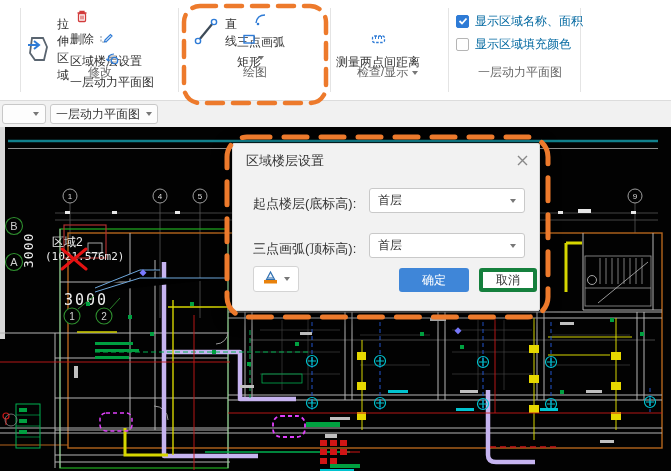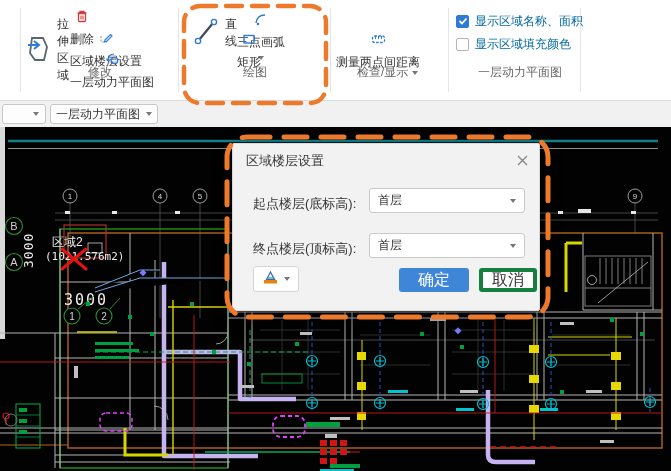--- a/index.html
+++ b/index.html
@@ -32,21 +32,21 @@
           border:1px solid #d9d9d9;border-radius:2px;box-shadow:0 5px 20px rgba(0,0,0,.45);
           box-sizing:border-box;z-index:5;}
   .dlg-title{position:absolute;left:13px;top:8px;font-size:13px;color:#333;}
   .dlg-close{position:absolute;right:8px;top:7px;width:18px;height:18px;display:flex;
              align-items:center;justify-content:center;}
   .dlg-label{position:absolute;left:20px;font-size:13px;color:#333;}
   .dlg-select{position:absolute;left:136px;width:156px;height:25px;background:#fff;
               border:1px solid #c9c9c9;border-radius:3px;display:flex;align-items:center;
               padding:0 8px;font-size:12px;color:#333;box-sizing:border-box;justify-content:space-between;}
   .btn{position:absolute;height:24px;border-radius:3px;display:flex;align-items:center;
-       justify-content:center;font-size:16px;box-sizing:border-box;}
+       justify-content:center;font-size:12px;box-sizing:border-box;}
   .btn-ok{left:166px;top:124px;width:70px;background:#3f86d8;color:#fff;}
   .btn-cancel{left:246px;top:124px;width:58px;background:#fff;color:#333;border:4px solid #15803d;}
   .btn-icon{left:20px;top:122px;width:46px;height:26px;background:#fff;border:1px solid #d4d4d4;
             border-radius:3px;display:flex;align-items:center;justify-content:center;gap:5px;position:absolute;box-sizing:border-box;}
   
   .overlay{position:absolute;top:0;left:0;width:671px;height:471px;pointer-events:none;z-index:9;}
 </style>
 </head>
 <body>
 
@@ -480,21 +480,21 @@
     <div class="dlg-close">
       <svg width="11" height="11" viewBox="0 0 11 11">
           <path d="M1,1 L10,10 M10,1 L1,10" stroke="#888" stroke-width="1.4"></path>
         </svg>
     </div>
     <div class="dlg-label" style="top:51px">起点楼层(底标高):</div>
     <div class="dlg-select" style="top:44px">
       <span>首层</span>
       <span class="caret"></span>
     </div>
-    <div class="dlg-label" style="top:96px">终点楼层(顶标高):</div>
+    <div class="dlg-label" style="top:96px">三点画弧(顶标高):</div>
     <div class="dlg-select" style="top:89px">
       <span>首层</span>
       <span class="caret"></span>
     </div>
     <div class="btn-icon">
       <span>
         <svg width="17" height="16" viewBox="0 0 17 16">
           <rect x="2" y="11" width="13" height="3.5" fill="#e8820c"></rect>
           <path d="M4.5,10.5 L8.5,3 L12.5,10.5 Z" fill="#eef4fb" stroke="#2e6fb0" stroke-width="1.2"></path>
           <path d="M6,9 h5" stroke="#2e6fb0" stroke-width="1"></path>

